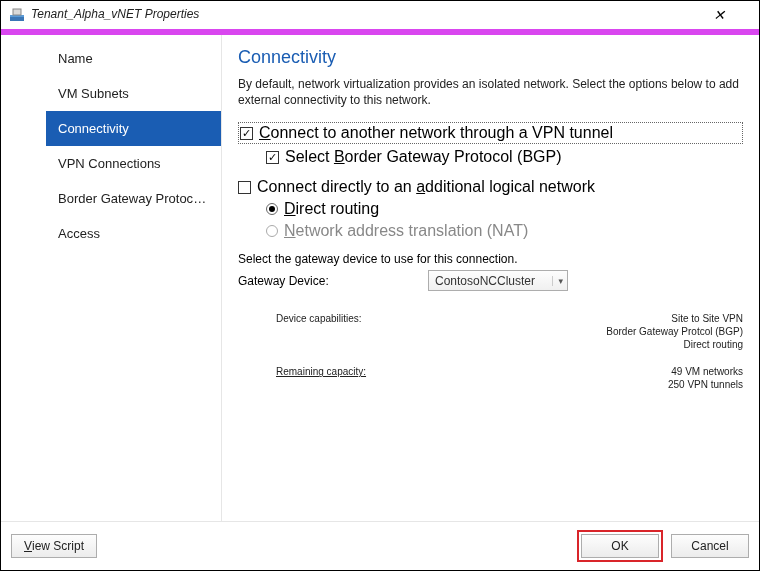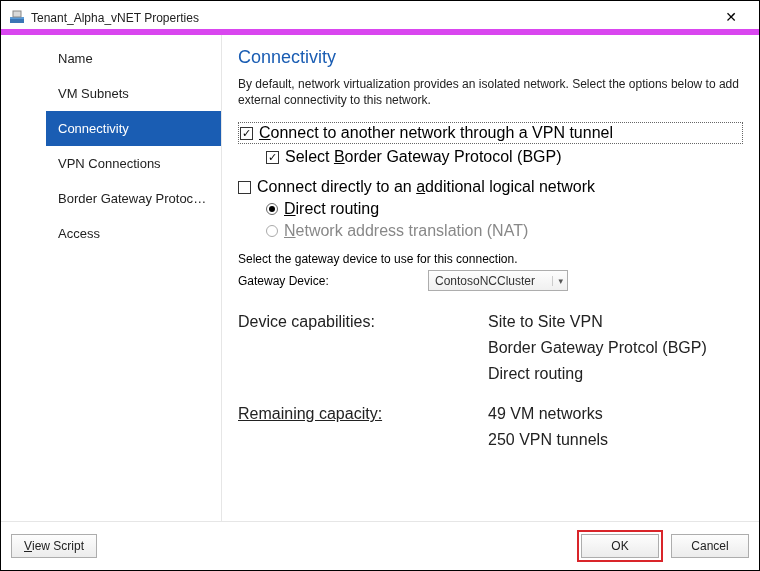--- a/index.html
+++ b/index.html
@@ -13,23 +13,24 @@
   .window {
     width: 760px;
     height: 571px;
     border: 1px solid #000;
     display: flex;
     flex-direction: column;
     background: #fff;
   }
   .titlebar {
     display: flex;
-    align-items: flex-end;
-    padding: 6px 8px 4px 8px;
+    align-items: flex-start;
+    padding: 6px 20px 4px 8px;
     height: 28px;
+    font-style: italic;
   }
   .titlebar .icon {
     width: 16px; height: 16px;
     margin-right: 6px;
     display: inline-flex;
     align-items: center;
     justify-content: center;
   }
   .titlebar .title {
     flex: 1;
@@ -172,25 +173,26 @@
   .combo .combo-arrow {
     border-left: 1px solid #ccc;
     padding-left: 5px;
     font-size: 9px;
     color: #555;
   }
   .caps-grid {
     margin-top: 22px;
     display: grid;
     grid-template-columns: 250px 1fr;
-    row-gap: 8px;
-    font-size: 16px;
+    row-gap: 2px;
+    font-size: 10px;
+    margin-left: 38px;
   }
   .caps-grid .lbl { color: #222; }
-  .caps-grid .val { color: #222; }
+  .caps-grid .val { color: #222; text-align: right; }
   .footer {
     border-top: 1px solid #e6e6e6;
     padding: 8px 10px;
     display: flex;
     align-items: center;
   }
   .footer .spacer { flex: 1; }
   .btn {
     height: 24px;
     min-width: 78px;

